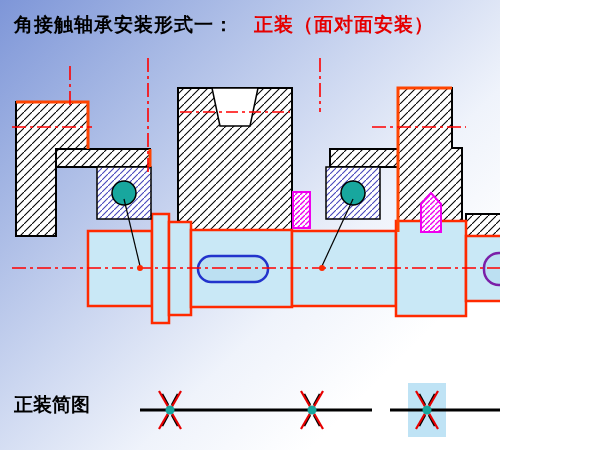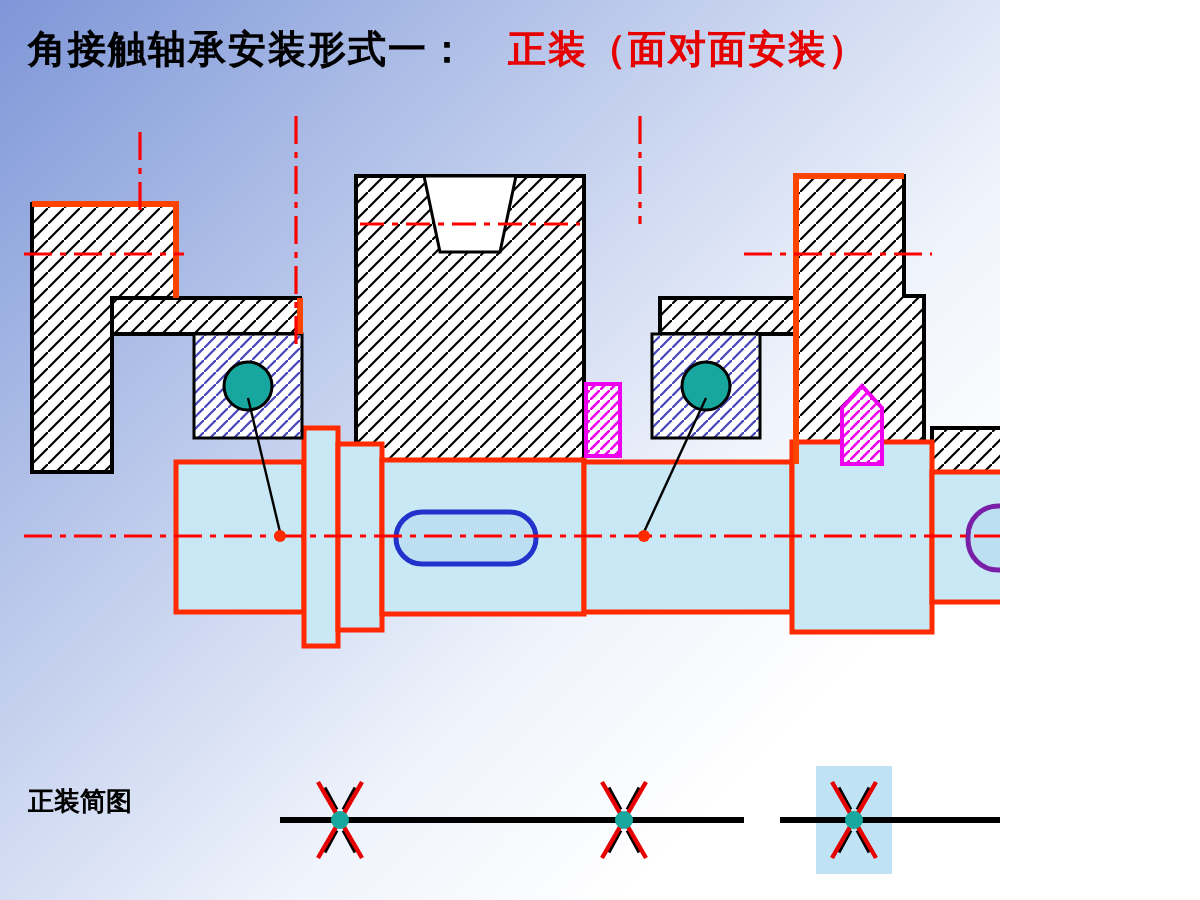--- a/index.html
+++ b/index.html
@@ -7,21 +7,21 @@
   .slide{
     position:relative;width:500px;height:450px;overflow:hidden;
     background:linear-gradient(135deg,#7E96D8 0%,#9FB2E2 18%,#CBD6F0 42%,#EFF3FB 62%,#FFFFFF 80%);
   }
   .title{
     position:absolute;top:12px;left:14px;font-size:19px;font-weight:bold;
     letter-spacing:1px;color:#000;white-space:nowrap;
   }
   .title .red{color:#E60000;margin-left:20px;}
   .schematic-label{
-    position:absolute;top:392px;left:14px;font-size:13px;font-weight:bold;color:#000;
+    position:absolute;top:392px;left:14px;font-size:19px;font-weight:bold;color:#000;
   }
   svg.drawing{position:absolute;top:0;left:0;}
 </style>
 </head>
 <body>
 
 <div class="slide">
 
   <div class="title">
     <span>角接触轴承安装形式一：</span><span class="red">正装（面对面安装）</span>

